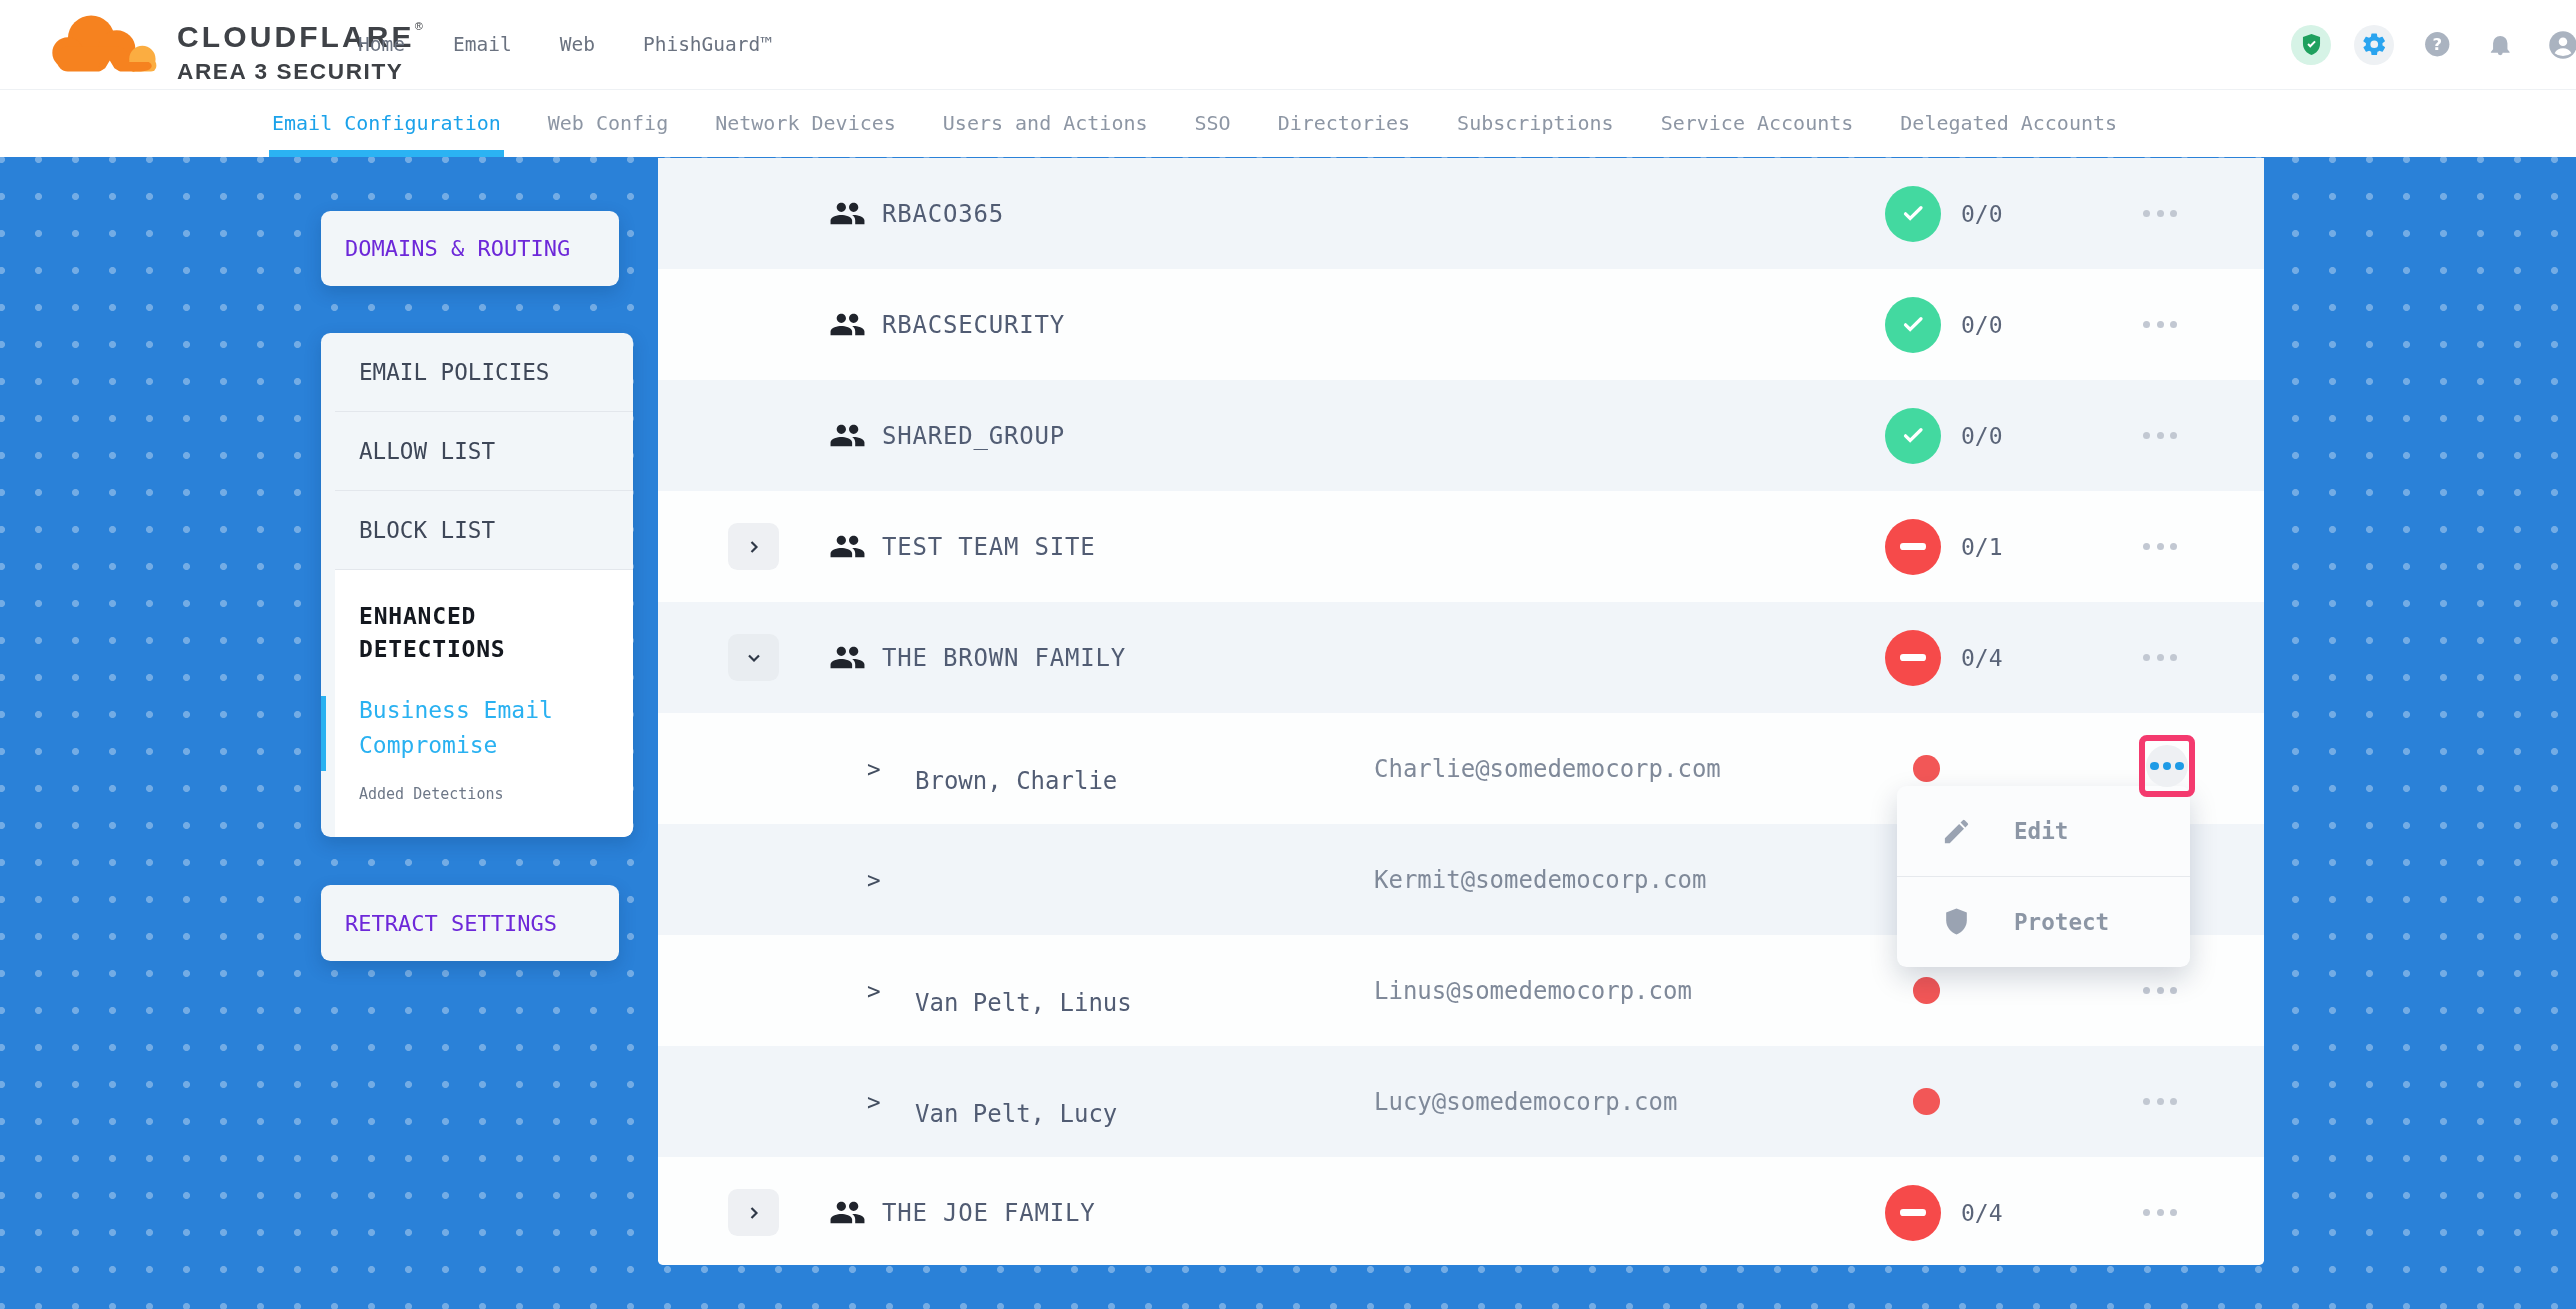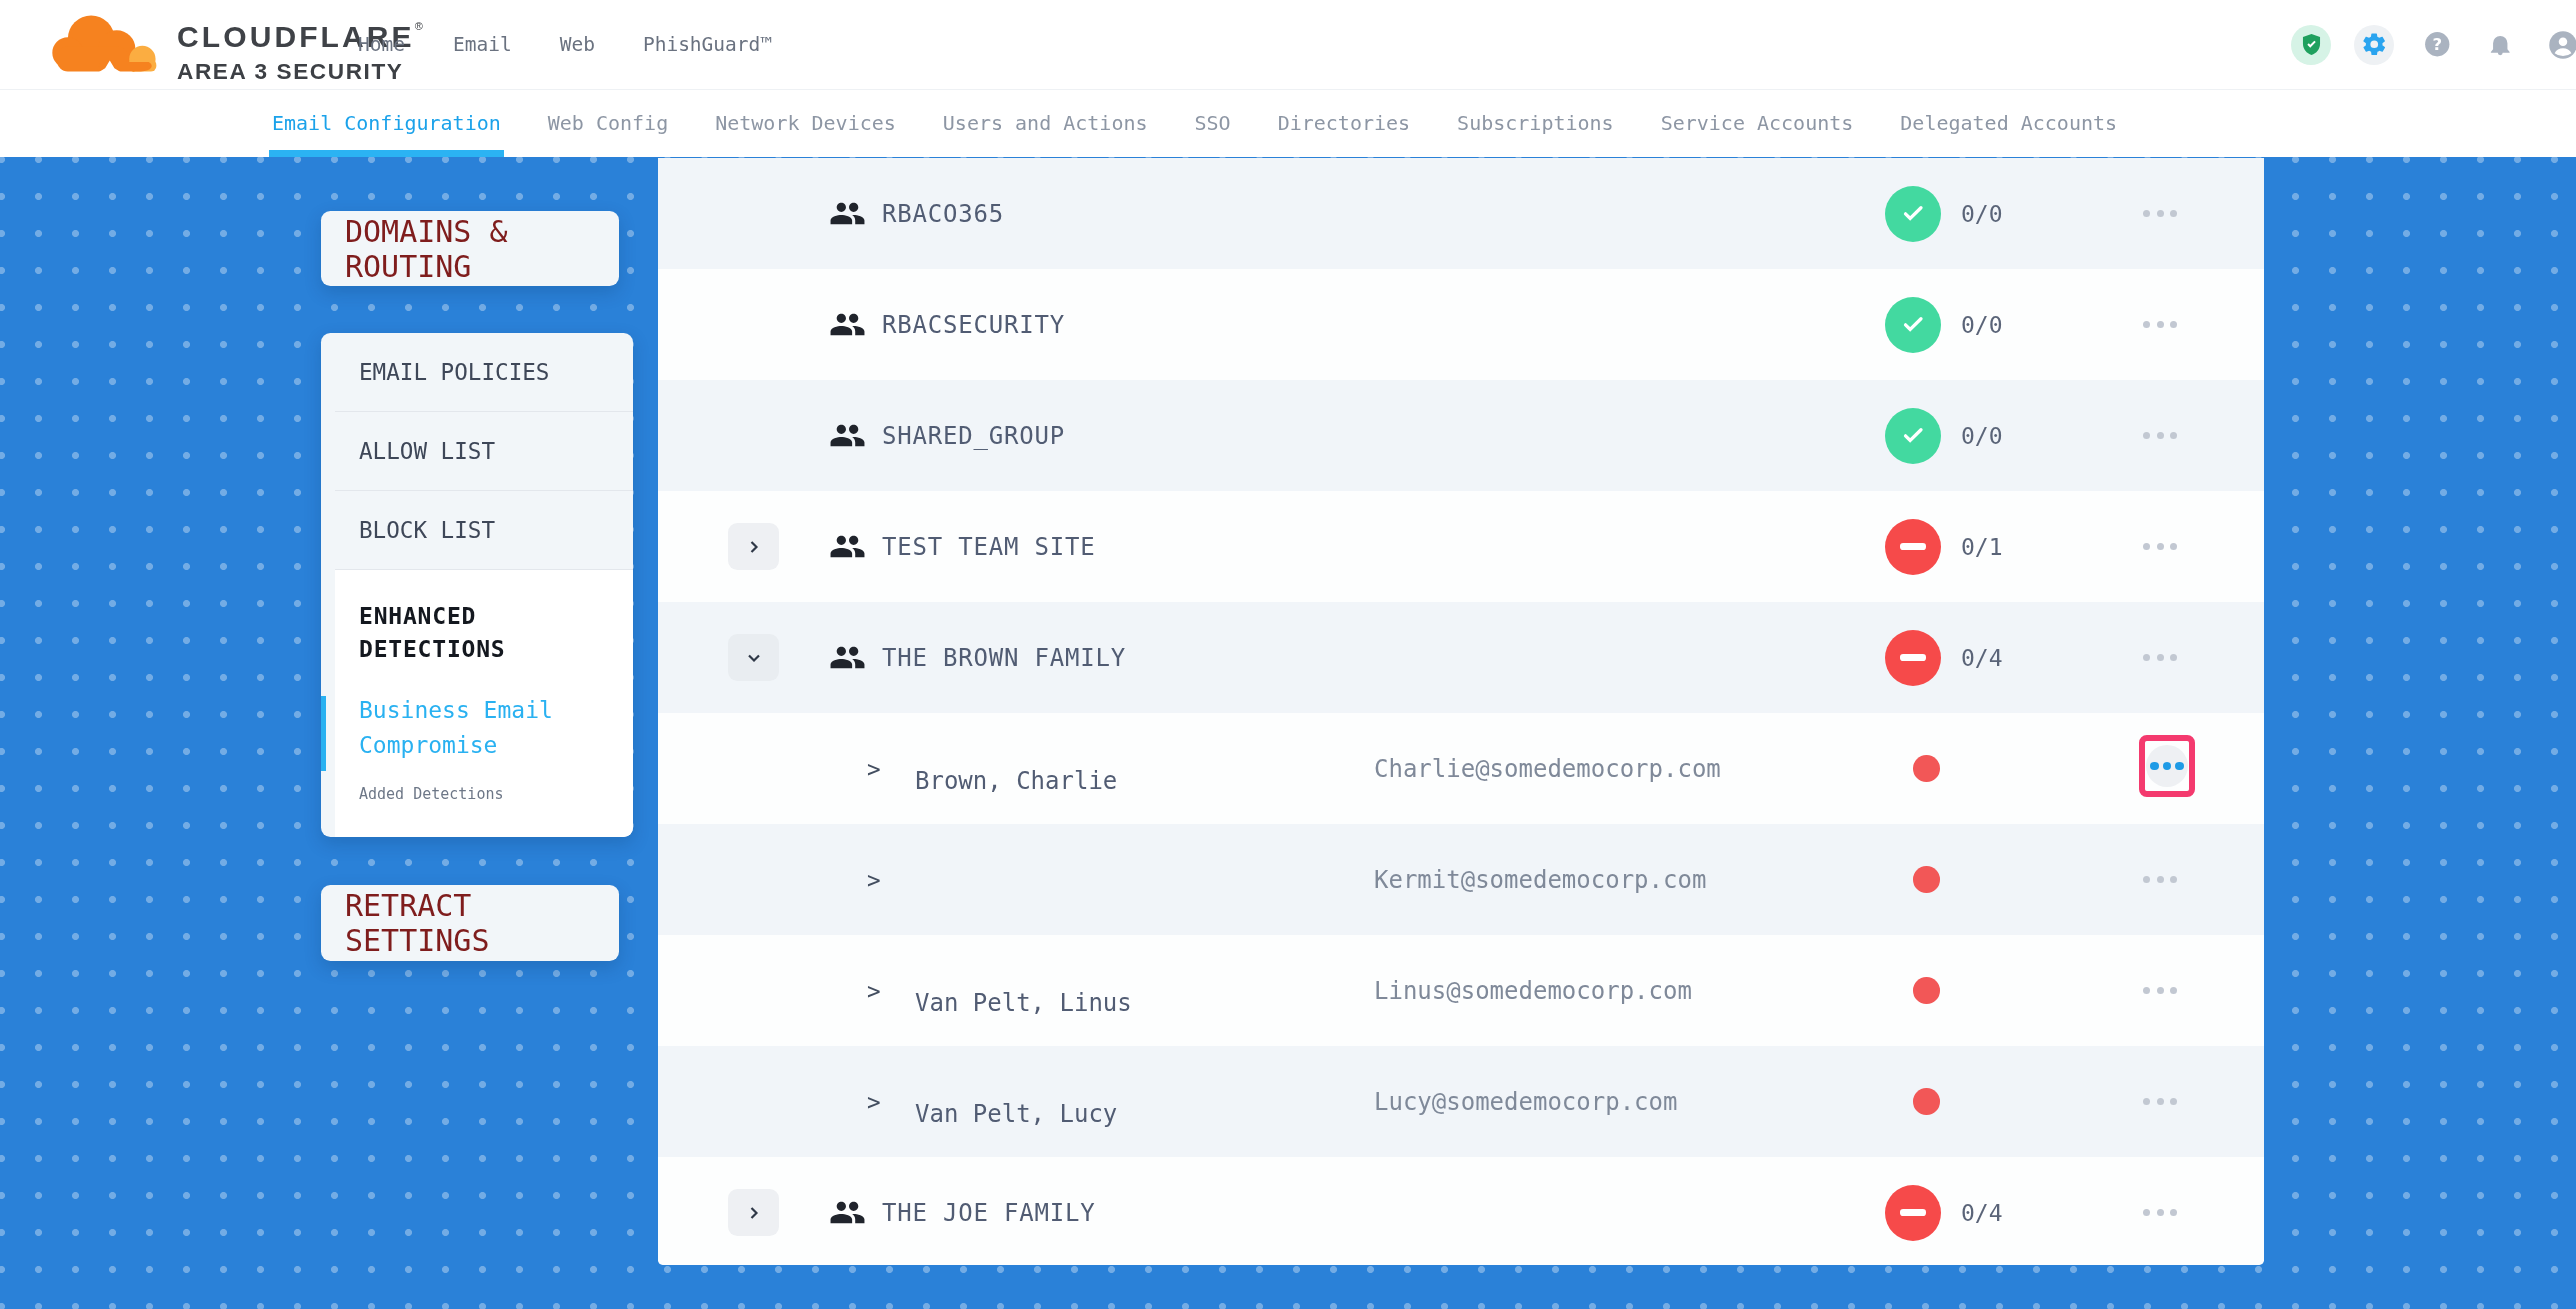--- a/index.html
+++ b/index.html
@@ -32,21 +32,21 @@
   .tabbar{position:absolute;left:0;top:89px;width:2576px;height:68px;background:#ffffff;z-index:9;
     display:flex;align-items:center;padding-left:272px;box-sizing:border-box;gap:47px;}
   .tab{position:relative;height:68px;display:flex;align-items:center;font-size:20px;color:#8d96a4;cursor:pointer;}
   .tab.active{color:#1ba2ea;}
   .tab.active::after{content:"";position:absolute;left:-3.1px;right:-3.1px;bottom:0;height:7px;background:#2bb3f3;}
   
   .card{position:absolute;left:321px;width:298px;background:#f2f6f9;border-radius:9.3px;
     box-shadow:0 6.2px 17px rgba(8,40,80,.18);overflow:hidden;}
   .card1{top:211px;height:75px;}
   .card3{top:885px;height:76px;}
-  .cardlabel{display:flex;align-items:center;height:100%;padding-left:24px;font-size:30px;color:#7f1d1d;cursor:pointer;}
+  .cardlabel{display:flex;align-items:center;height:100%;padding-left:24px;font-size:22px;color:#6d28d9;cursor:pointer;}
   .card2{top:333px;height:504px;padding-left:14px;}
   .pol{display:flex;align-items:center;height:79px;padding-left:24px;font-size:22.6px;color:#3e4758;
     border-bottom:0.8px solid #e3e7ec;cursor:pointer;box-sizing:border-box;}
   .enh{position:relative;background:#ffffff;height:268px;padding:30px 22px 0 24px;box-sizing:border-box;}
   .enh .title{font-size:23px;font-weight:bold;color:#14181f;line-height:1.45;letter-spacing:0.8px;}
   .enh .bec{position:relative;margin-top:26.5px;font-size:23px;line-height:1.5;color:#29b1f1;cursor:pointer;}
   .enh .added{margin-top:23px;font-size:15px;color:#6d7787;cursor:pointer;}
   
   .tbl{position:absolute;left:658px;top:158px;width:1606px;height:1107px;z-index:5;border-radius:0 0 4.7px 4.7px;overflow:hidden;}
   .row{position:relative;width:100%;height:111px;}
@@ -358,20 +358,38 @@
           <span class="count">0/4</span>
         </span>
         <button class="dots">
           <i></i>
           <i></i>
           <i></i>
         </button>
       </div>
     </div>
 
+  <div class="menu" id="menu">
+      <div class="mitem">
+        <span>
+          <svg width="31" height="31" viewBox="0 0 24 24">
+            <path d="M3 17.25V21h3.75L17.81 9.94l-3.75-3.75L3 17.25zM20.71 7.04a1 1 0 0 0 0-1.41l-2.34-2.34a1 1 0 0 0-1.41 0l-1.83 1.83 3.75 3.75 1.83-1.83z" fill="#9aa3b2"></path>
+          </svg>
+        </span>
+        <span>Edit</span>
+      </div>
+      <div class="mitem">
+        <span>
+          <svg width="31" height="31" viewBox="0 0 24 24">
+            <path d="M12 2l8 3v6.1c0 5-3.4 9.4-8 10.9-4.6-1.5-8-5.9-8-10.9V5l8-3z" fill="#9aa3b2"></path>
+          </svg>
+        </span>
+        <span>Protect</span>
+      </div>
+    </div>
 
   <div class="hlbox">
     <button class="hlbtn">
       <i></i>
         <i></i>
         <i></i>
     </button>
   </div>
 
 </div>

